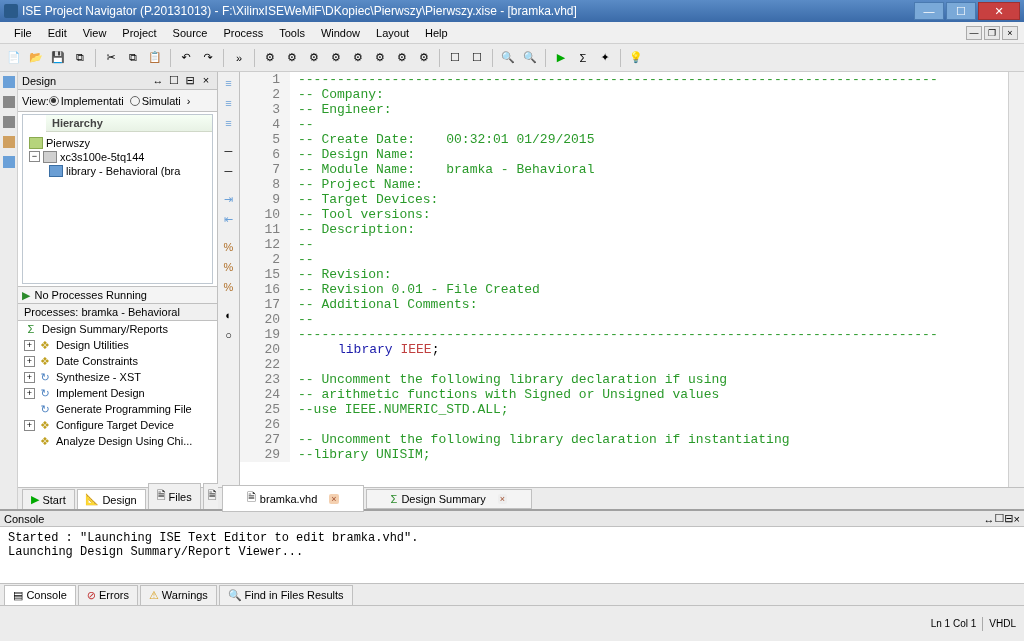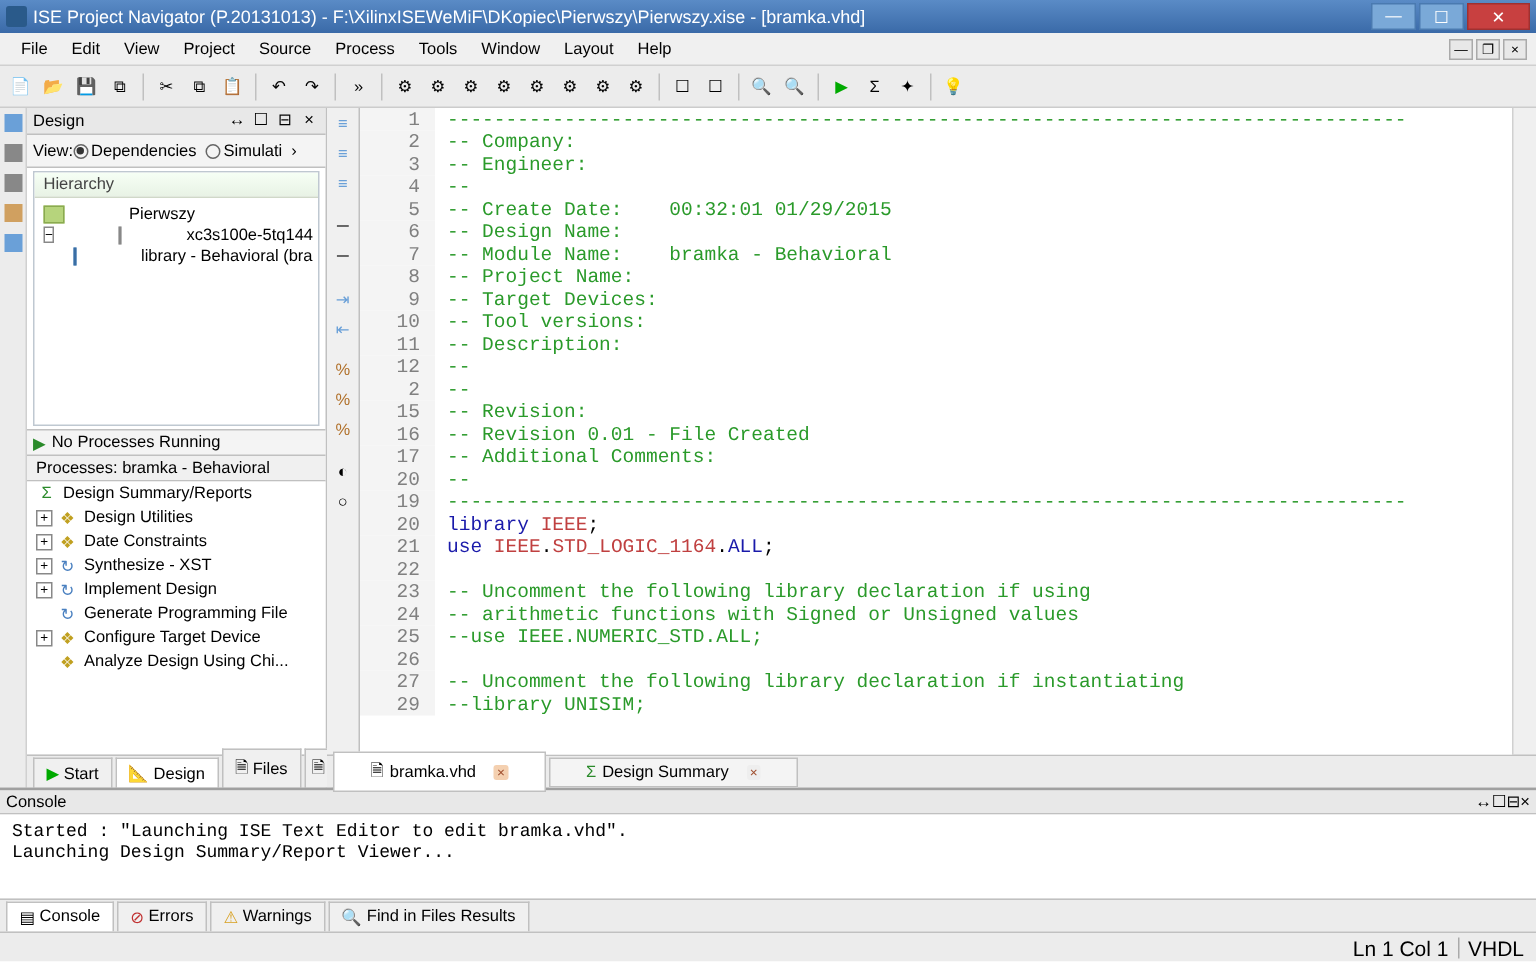--- a/index.html
+++ b/index.html
@@ -37,23 +37,23 @@
 .main-area { flex: 1; display: flex; min-height: 0; }
 .left-panel { width: 200px; display: flex; flex-direction: column; border-right: 1px solid #c0c0c0; }
 .panel-header { background: #e8e8e8; border-bottom: 1px solid #c0c0c0; height: 18px; display: flex; align-items: center; padding: 0 4px; font-size: 11px; }
 .panel-header .sp { flex: 1; }
 .panel-header .pbtn { width: 14px; height: 14px; cursor: pointer; margin-left: 2px; text-align: center; line-height: 12px; }
 .view-tabs { background: #f4f4f4; height: 22px; border-bottom: 1px solid #c0c0c0; display: flex; align-items: center; padding: 0 4px; font-size: 11px; }
 .radio-item { display: flex; align-items: center; gap: 2px; margin-right: 6px; cursor: pointer; }
 .radio-dot { width: 10px; height: 10px; border: 1px solid #666; border-radius: 50%; display: flex; align-items: center; justify-content: center; }
 .radio-dot.checked::after { content: ''; width: 5px; height: 5px; background: #333; border-radius: 50%; }
 .hierarchy-box { border: 1px solid #bfc8d1; margin: 2px 4px; background: #fff; height: 170px; overflow: auto; }
-.hierarchy-title { background: linear-gradient(#f6fff5,#e8f2e5); padding: 2px 6px; border-bottom: 1px solid #d0d8c8; font-weight: normal; color: #444; }
+.hierarchy-title { background: linear-gradient(#f6fff5,#e8f2e5); padding: 2px 6px; border-bottom: 1px solid #d0d8c8; font-weight: bold; color: #444; margin-left: 23px; }
 .tree { padding: 4px 6px; }
-.tree-row { display: flex; padding: 1px 0; cursor: pointer; white-space: nowrap; gap: 40px; }
+.tree-row { display: flex; padding: 1px 0; cursor: pointer; white-space: nowrap; }
 .expander { width: 11px; height: 11px; border: 1px solid #888; margin-right: 3px; text-align: center; line-height: 9px; font-size: 9px; background: #fff; }
 .tree-icon { width: 14px; height: 12px; margin-right: 3px; }
 .icon-proj { background: #b6d47c; border: 1px solid #8aaa50; }
 .icon-chip { background: #d0d0d0; border: 1px solid #888; }
 .icon-mod { background: #6a9ed4; border: 1px solid #3a6ea4; }
 .vertical-toolbar { width: 22px; background: #f0f0f0; border-right: 1px solid #c0c0c0; display: flex; flex-direction: column; align-items: center; padding: 2px 0; gap: 2px; }
 .vtbtn { width: 18px; height: 18px; cursor: pointer; display: flex; align-items: center; justify-content: center; }
 .left-side-toolbar { width: 18px; background: #ececec; border-right: 1px solid #d0d0d0; display: flex; flex-direction: column; align-items: center; gap: 8px; padding-top: 4px; }
 .small-icon { width: 12px; height: 12px; }
 .process-status { background: #f4f4f4; height: 18px; display: flex; align-items: center; padding: 0 4px; border-top: 1px solid #c0c0c0; border-bottom: 1px solid #c0c0c0; }
@@ -65,32 +65,32 @@
 .bottom-tabs { background: #ececec; height: 22px; display: flex; align-items: flex-end; border-top: 1px solid #c0c0c0; padding: 0 4px; }
 .btab { padding: 3px 8px; border: 1px solid #c0c0c0; border-bottom: none; margin-right: 2px; background: #f0f0f0; cursor: pointer; display: flex; align-items: center; gap: 3px; font-size: 11px; }
 .btab.active { background: #fff; }
 .editor-area { flex: 1; display: flex; flex-direction: column; min-width: 0; }
 .editor-body { flex: 1; display: flex; min-height: 0; }
 .code-area { flex: 1; overflow: auto; background: #fff; font-family: 'Courier New', monospace; font-size: 13px; position: relative; }
 .code-line { display: flex; white-space: pre; }
 .line-num { width: 50px; text-align: right; padding-right: 10px; color: #808080; background: #f4f4f4; user-select: none; }
 .line-txt { padding-left: 8px; }
 .comment { color: #2a9a2a; }
-.keyword { color: #1a1aaa; }
+.keyword { color: #1a1aaa; margin-left: 40px; }
 .lib { color: #c04040; }
 .editor-tabs { height: 22px; background: #ececec; border-top: 1px solid #c0c0c0; display: flex; align-items: center; padding: 0 4px; }
 .etab { padding: 3px 24px; border: 1px solid #c0c0c0; background: #fff; cursor: pointer; display: flex; align-items: center; gap: 4px; margin-right: 2px; font-size: 11px; position: relative; }
 .etab.inactive { background: #f4f4f4; }
 .etab .close-x { color: #a05030; background: #f4d0b0; border-radius: 2px; padding: 0 2px; font-size: 9px; margin-left: 8px; }
 .console-panel { border-top: 2px solid #a0a0a0; display: flex; flex-direction: column; height: 96px; }
 .console-header { background: #e8e8e8; height: 16px; display: flex; align-items: center; padding: 0 4px; border-bottom: 1px solid #c0c0c0; font-size: 11px; }
 .console-header .sp { flex: 1; }
 .console-body { flex: 1; background: #fff; padding: 4px 8px; font-family: 'Courier New', monospace; font-size: 12px; overflow: auto; white-space: pre; }
 .console-tabs { height: 22px; background: #ececec; border-top: 1px solid #c0c0c0; display: flex; align-items: center; padding: 0 4px; }
-.statusbar { height: 20px; background: #ececec; border-top: 1px solid #c0c0c0; display: flex; align-items: center; justify-content: flex-end; padding: 0 8px; font-size: 14px; }
+.statusbar { height: 36px; background: #ececec; border-top: 1px solid #c0c0c0; display: flex; align-items: center; justify-content: flex-end; padding: 0 8px; font-size: 10px; }
 .scrollbar-v { width: 16px; background: #f0f0f0; border-left: 1px solid #d0d0d0; }
 </style>
 </head>
 <body>
 
 <div class="titlebar">
   <div class="title-icon"></div>
   <div class="title-text">ISE Project Navigator (P.20131013) - F:\XilinxISEWeMiF\DKopiec\Pierwszy\Pierwszy.xise - [bramka.vhd]</div>
   <div class="win-controls">
     <div class="win-btn">—</div>
@@ -171,21 +171,21 @@
       <span class="sp"></span>
       <span class="pbtn">↔</span>
       <span class="pbtn">☐</span>
       <span class="pbtn">⊟</span>
       <span class="pbtn">×</span>
     </div>
     <div class="view-tabs">
       <span>View:</span>
       <span class="radio-item">
         <span class="radio-dot checked"></span>
-        <span>Dependencies</span>
+        <span>Implementati</span>
       </span>
       <span class="radio-item">
         <span class="radio-dot"></span>
         <span>Simulati</span>
       </span>
       <span>›</span>
     </div>
     <div class="hierarchy-box">
       <div class="hierarchy-title">Hierarchy</div>
       <div class="tree">
@@ -304,21 +304,20 @@
           <div class="code-line"><div class="line-num">10</div><div class="line-txt comment">-- Tool versions: </div></div>
           <div class="code-line"><div class="line-num">11</div><div class="line-txt comment">-- Description: </div></div>
           <div class="code-line"><div class="line-num">12</div><div class="line-txt comment">--</div></div>
           <div class="code-line"><div class="line-num">2</div><div class="line-txt comment">--</div></div>
           <div class="code-line"><div class="line-num">15</div><div class="line-txt comment">-- Revision: </div></div>
           <div class="code-line"><div class="line-num">16</div><div class="line-txt comment">-- Revision 0.01 - File Created</div></div>
           <div class="code-line"><div class="line-num">17</div><div class="line-txt comment">-- Additional Comments: </div></div>
           <div class="code-line"><div class="line-num">20</div><div class="line-txt comment">--</div></div>
           <div class="code-line"><div class="line-num">19</div><div class="line-txt comment">----------------------------------------------------------------------------------</div></div>
           <div class="code-line"><div class="line-num">20</div><div class="line-txt "><span class="keyword">library</span> <span class="lib">IEEE</span>;</div></div>
-          <div class="code-line"><div class="line-num">21</div><div class="line-txt "><span class="keyword">use</span> <span class="lib">IEEE</span>.<span class="lib">STD_LOGIC_1164</span>.<span class="keyword">ALL</span>;</div></div>
           <div class="code-line"><div class="line-num">22</div><div class="line-txt "></div></div>
           <div class="code-line"><div class="line-num">23</div><div class="line-txt comment">-- Uncomment the following library declaration if using</div></div>
           <div class="code-line"><div class="line-num">24</div><div class="line-txt comment">-- arithmetic functions with Signed or Unsigned values</div></div>
           <div class="code-line"><div class="line-num">25</div><div class="line-txt comment">--use IEEE.NUMERIC_STD.ALL;</div></div>
           <div class="code-line"><div class="line-num">26</div><div class="line-txt "></div></div>
           <div class="code-line"><div class="line-num">27</div><div class="line-txt comment">-- Uncomment the following library declaration if instantiating</div></div>
           <div class="code-line"><div class="line-num">29</div><div class="line-txt comment">--library UNISIM;</div></div>
         </div>
       <div class="scrollbar-v"></div>
     </div>

